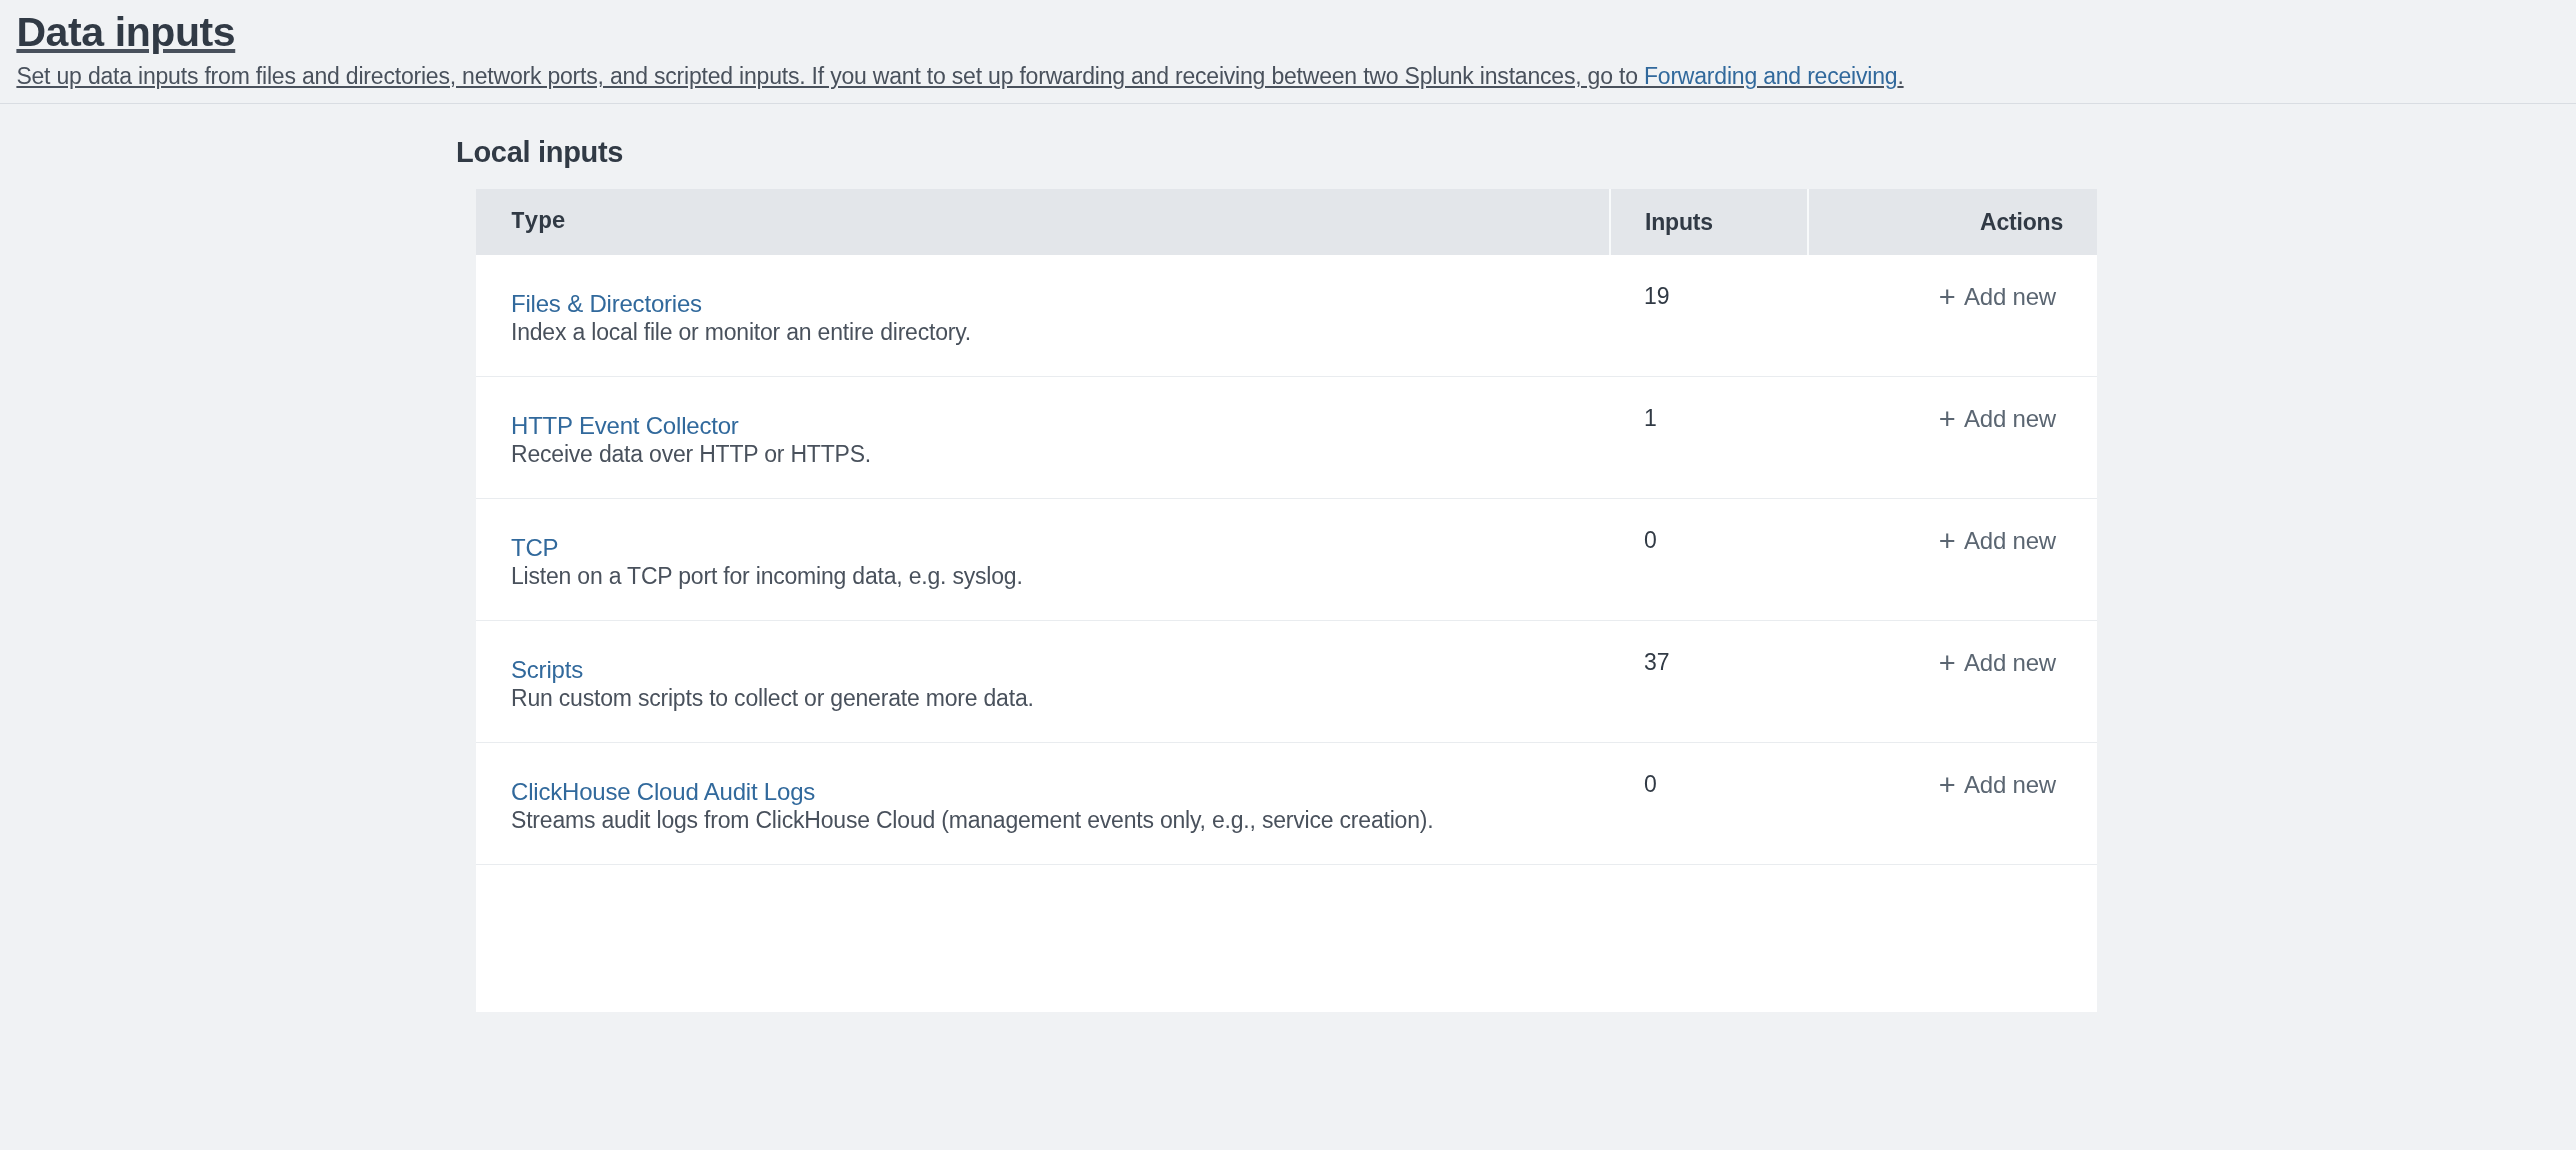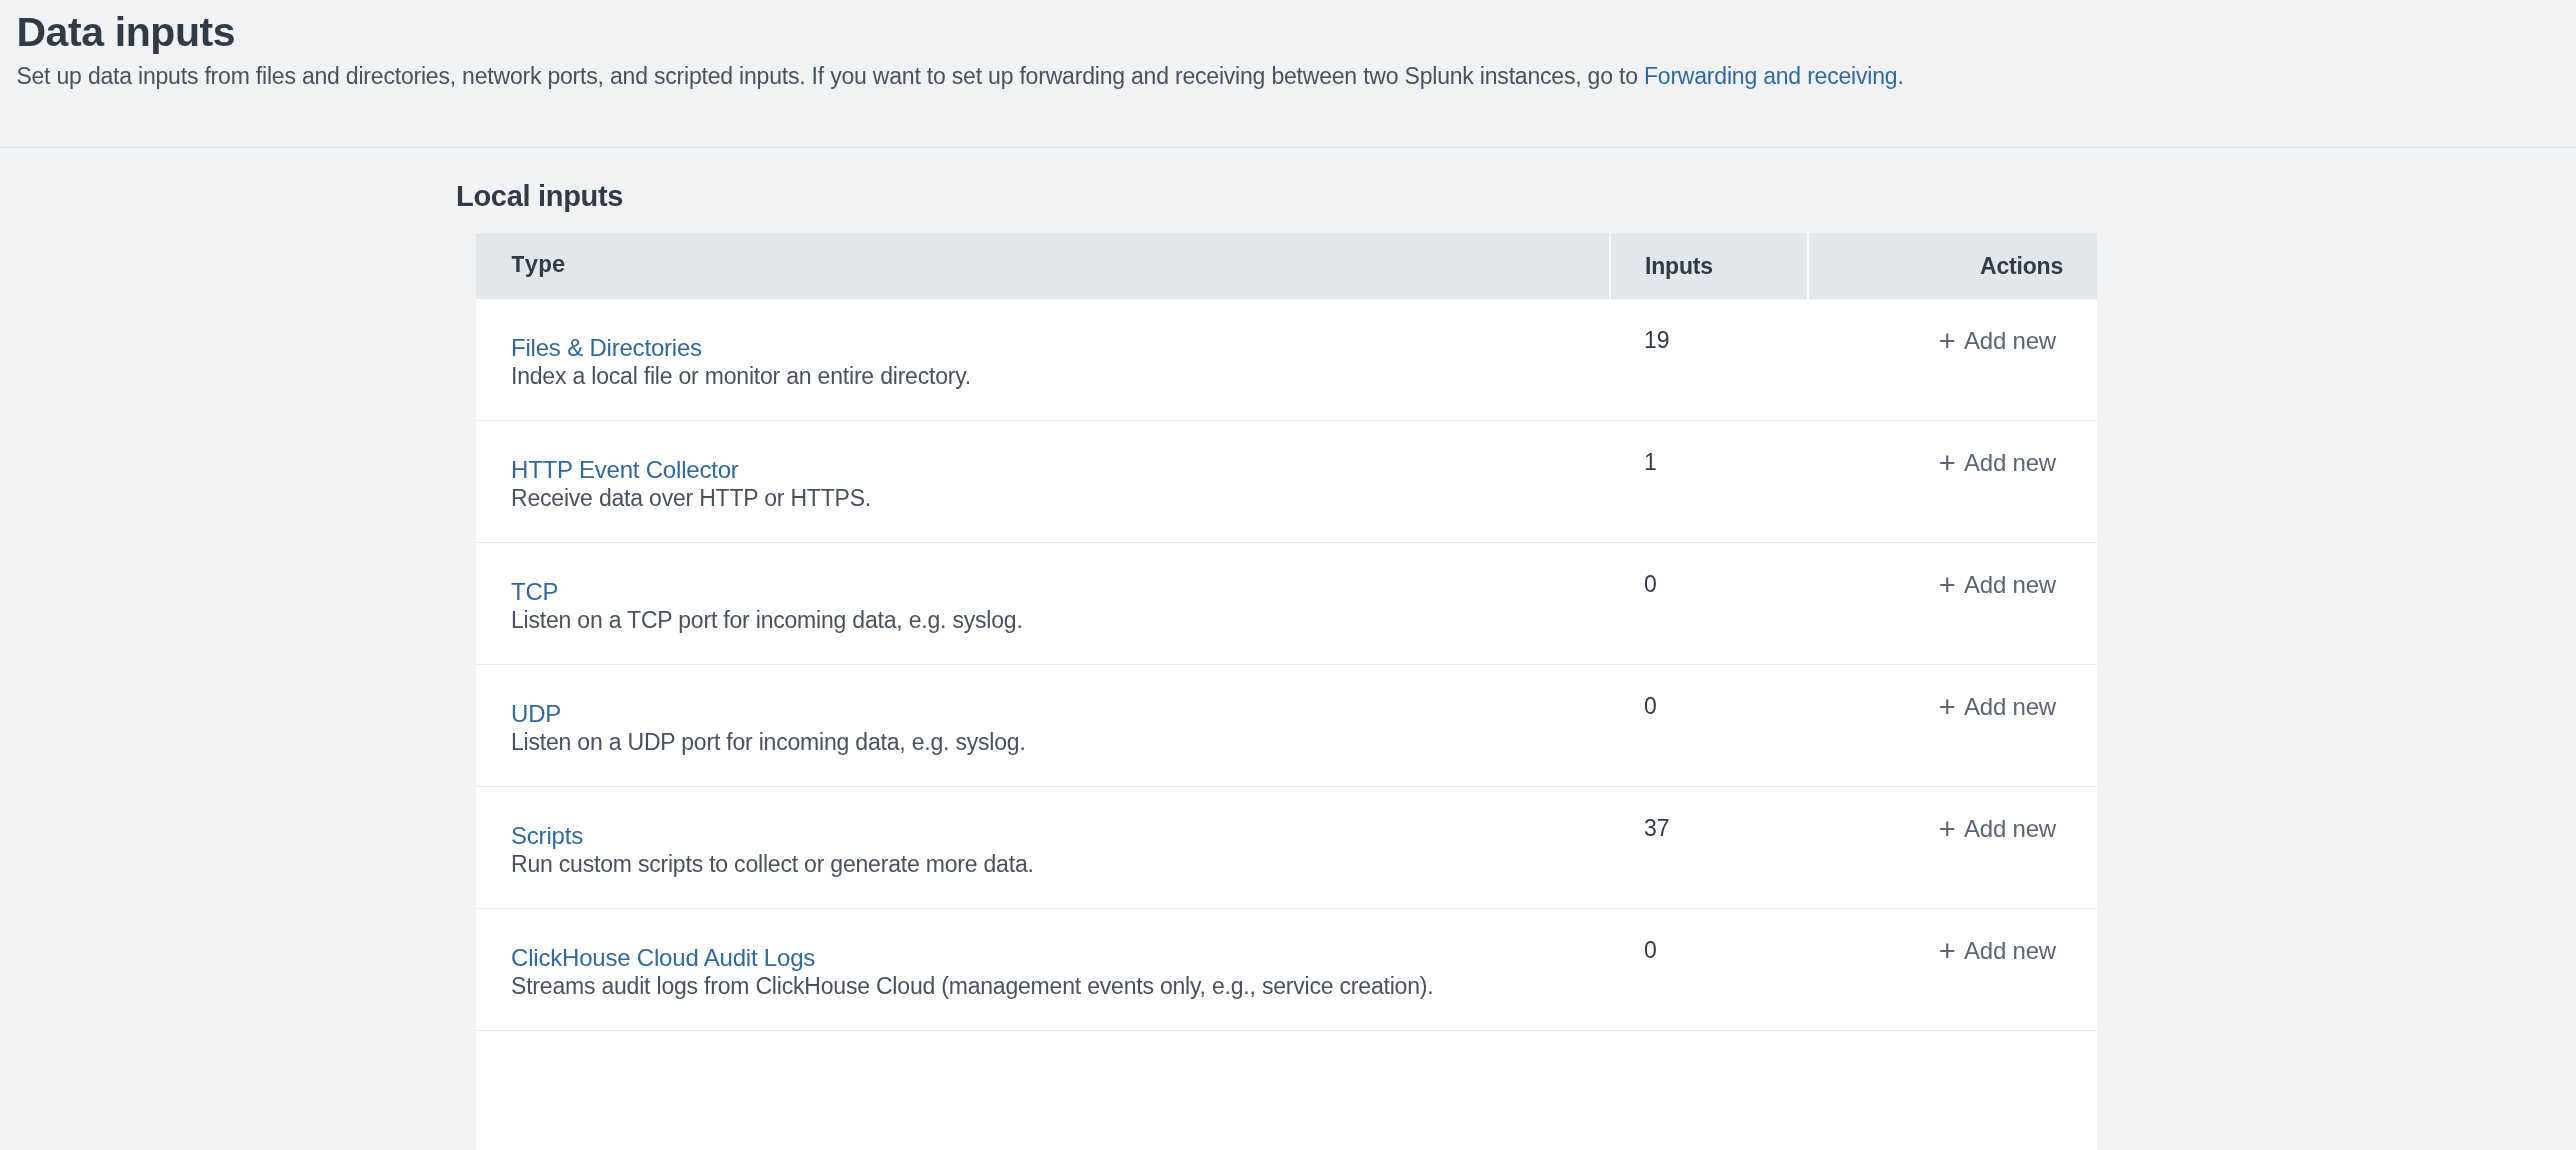--- a/index.html
+++ b/index.html
@@ -11,23 +11,24 @@
     width: 2576px;
     height: 1151px;
     overflow: hidden;
     background: var(--page-bg, #f0f2f4);
     font-family: "Liberation Sans", sans-serif;
     color: var(--body-text, #49515c);
   }
 
   
   .page-header {
-    height: 148px;
+    height: 104px;
     padding: 7px 26px 0 16.4px;
     border-bottom: 1.7px solid var(--header-divider, #d9dde2);
+    text-decoration: underline;
   }
   .page-title {
     margin: 0;
     font-size: 41px;
     line-height: 50px;
     font-weight: bold;
     letter-spacing: -0.4px;
     color: var(--heading-text, #313a45);
   }
   .page-subtitle {
@@ -158,25 +159,20 @@
           <td class="cell-type"><a href="#" class="type-link">HTTP Event Collector</a><div class="type-desc">Receive data over HTTP or HTTPS.</div></td>
           <td class="cell-inputs">1</td>
           <td class="cell-actions"><a href="#" class="add-new"><span class="plus">+</span><span>Add new</span></a></td>
         </tr>
         <tr>
           <td class="cell-type"><a href="#" class="type-link">TCP</a><div class="type-desc">Listen on a TCP port for incoming data, e.g. syslog.</div></td>
           <td class="cell-inputs">0</td>
           <td class="cell-actions"><a href="#" class="add-new"><span class="plus">+</span><span>Add new</span></a></td>
         </tr>
         <tr>
-          <td class="cell-type"><a href="#" class="type-link">UDP</a><div class="type-desc">Listen on a UDP port for incoming data, e.g. syslog.</div></td>
-          <td class="cell-inputs">0</td>
-          <td class="cell-actions"><a href="#" class="add-new"><span class="plus">+</span><span>Add new</span></a></td>
-        </tr>
-        <tr>
           <td class="cell-type"><a href="#" class="type-link">Scripts</a><div class="type-desc">Run custom scripts to collect or generate more data.</div></td>
           <td class="cell-inputs">37</td>
           <td class="cell-actions"><a href="#" class="add-new"><span class="plus">+</span><span>Add new</span></a></td>
         </tr>
         <tr>
           <td class="cell-type"><a href="#" class="type-link">ClickHouse Cloud Audit Logs</a><div class="type-desc">Streams audit logs from ClickHouse Cloud (management events only, e.g., service creation).</div></td>
           <td class="cell-inputs">0</td>
           <td class="cell-actions"><a href="#" class="add-new"><span class="plus">+</span><span>Add new</span></a></td>
         </tr>
         <tr class="partial-row">

